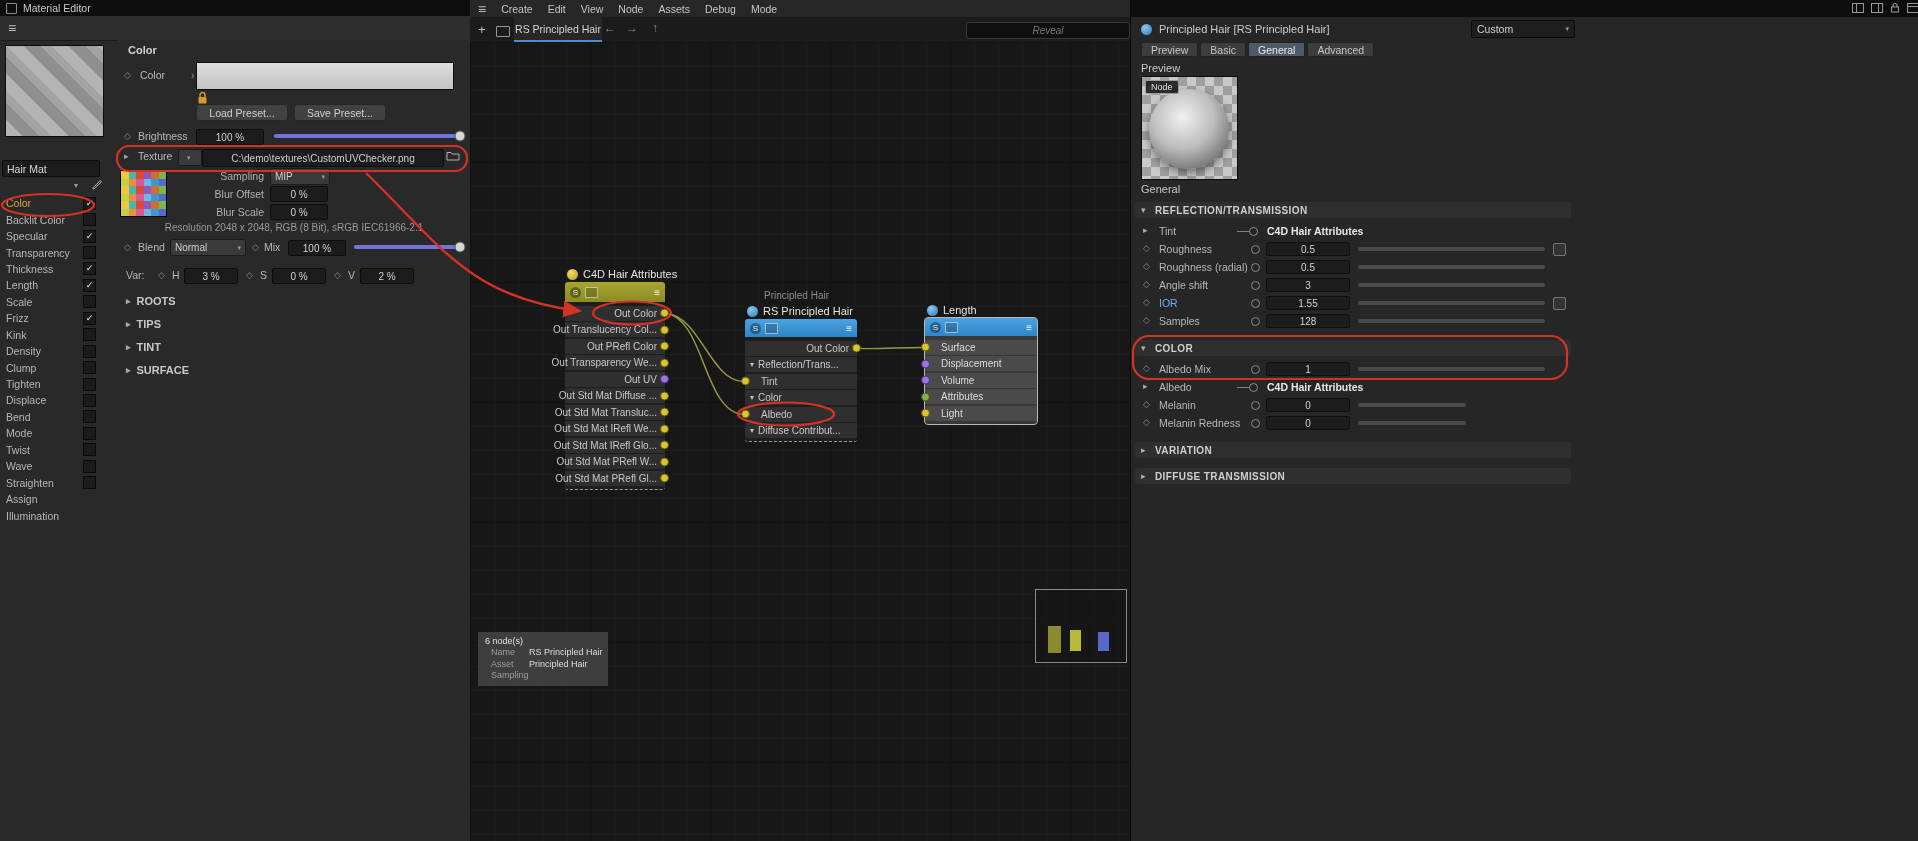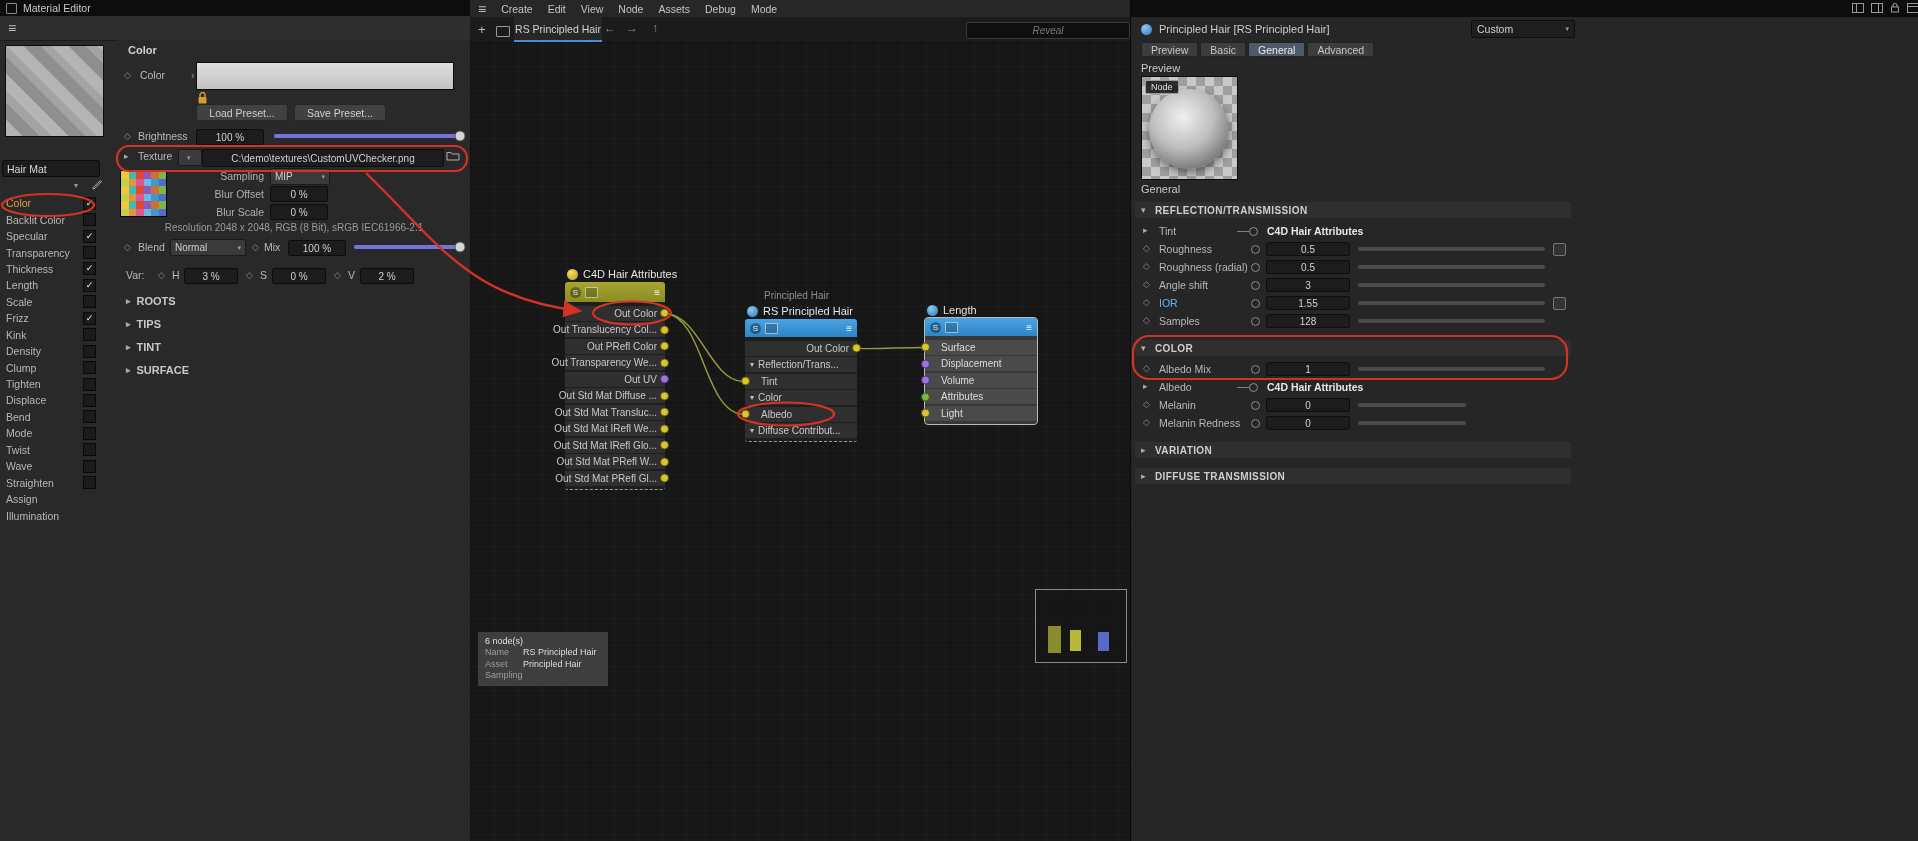--- a/index.html
+++ b/index.html
@@ -82,21 +82,21 @@
   #node-output .node-box{outline:1px solid #b9b9b9;}
   #node-output .node-body{background:#383838;}
   #node-output .n-row{background:#4a4a4a;color:#dcdcdc;padding-left:16px;}
   .dot{position:absolute;top:50%;transform:translateY(-50%);width:7px;height:7px;border-radius:50%;}
   .dot.right{right:-4px;}  .dot.left{left:-4px;}
   .dot.yellow{background:#d9c530;border:1px solid #5f540e;}
   .dot.purple{background:#9d74e0;border:1px solid #46307a;}
   .dot.green{background:#7cb447;border:1px solid #37591c;}
   #info-box{position:absolute;left:8px;top:590px;width:116px;background:rgba(66,66,66,.92);padding:4px 7px;font-size:9px;z-index:8;}
   .ib-count{color:#e2e2e2;margin-bottom:1px;}
-  .ib-row{display:flex;line-height:11.5px;}
+  .ib-row{display:flex;line-height:11.5px;margin-left:6px;}
   .ib-label{width:38px;color:#9c9c9c;flex:none;}
   .ib-val{color:#dedede;white-space:nowrap;}
   #minimap{position:absolute;left:565px;top:547px;width:90px;height:72px;border:1px solid #8a8a8a;background:rgba(22,22,22,.55);z-index:8;}
   .mm-rect{position:absolute;}
 
   
   #am{position:absolute;left:1130px;top:0;width:788px;height:841px;background:#262626;border-left:1px solid #0a0a0a;}
   .am-topstrip{position:absolute;left:0;top:0;width:788px;height:17px;background:#0d0d0d;display:flex;align-items:center;justify-content:flex-end;gap:7px;padding-right:10px;}
   .am-header{position:absolute;left:0;top:20px;width:788px;height:18px;display:flex;align-items:center;gap:7px;padding-left:10px;color:#cccccc;font-size:11px;}
   .custom-dd{position:absolute;left:340px;top:0;width:92px;height:16px;background:#1e1e1e;border:1px solid #0c0c0c;border-radius:2px;display:flex;align-items:center;justify-content:space-between;padding:0 5px;font-size:10.5px;color:#cfcfcf;}

